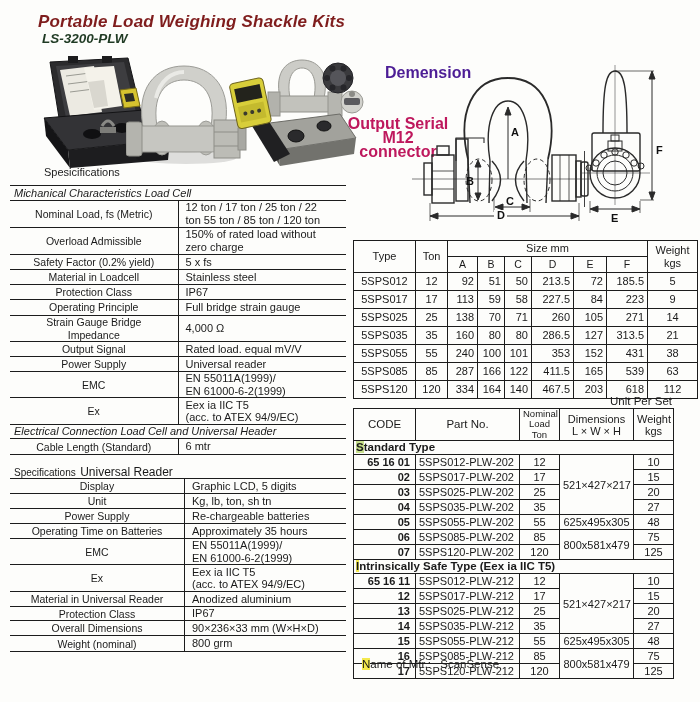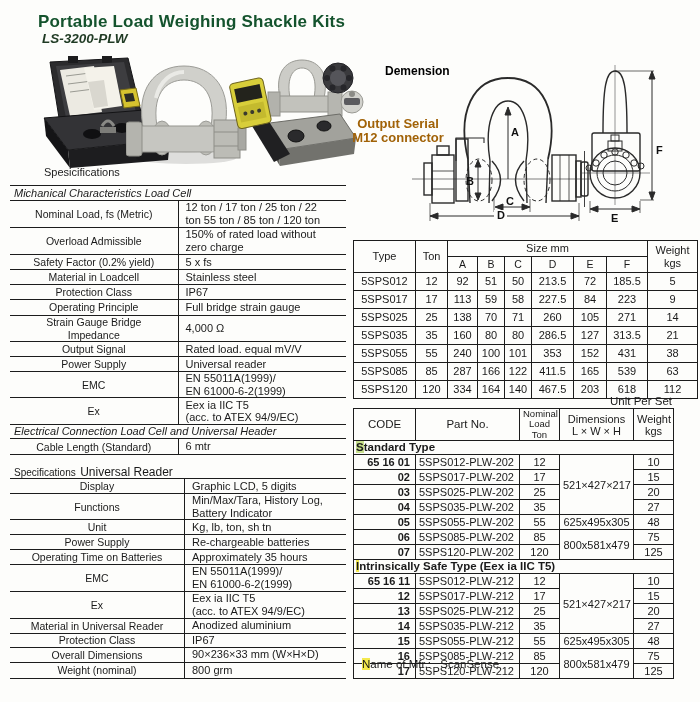--- a/index.html
+++ b/index.html
@@ -1,45 +1,45 @@
 <!DOCTYPE html>
 <html><head>
 <meta charset="utf-8">
 <style>
   html,body{margin:0;padding:0;background:#ffffff;}
   .page{position:relative;width:700px;height:702px;background:#fdfdfb;
         font-family:"Liberation Sans",sans-serif;color:#1a1a1a;overflow:hidden;}
   .abs{position:absolute;}
 
   
-  .title{font-size:17px;font-weight:bold;color:#14532d;letter-spacing:.2px;}
+  .title{font-size:17px;font-weight:bold;font-style:italic;color:#7f1d1d;letter-spacing:.2px;}
   .model{font-size:13.5px;font-weight:bold;font-style:italic;color:#1f3a23;}
   .small-head{font-size:11px;color:#222;}
-  .dim-head{font-size:12px;font-weight:bold;color:#000000;}
-  .out-label{font-size:13px;font-weight:bold;color:#a16207;white-space:pre-line;text-align:center;line-height:14px;}
+  .dim-head{font-size:16px;font-weight:bold;color:#4c1d95;}
+  .out-label{font-size:16px;font-weight:bold;color:#be185d;white-space:pre-line;text-align:center;line-height:14px;}
   .uh-small{font-size:10px;}
   .uh-big{font-size:12px;}
   .unitset{font-size:11.5px;text-align:right;}
   .mfr{font-size:11.5px;}
   .mfr-label::first-letter{background:#f4e94e;}
 
   
   table{border-collapse:collapse;}
   .spec{width:336px;font-size:10.5px;border-bottom:1.5px solid #1c1c1c;table-layout:fixed;}
   .spec td{border-top:1.5px solid #1c1c1c;padding:0 4px;vertical-align:middle;line-height:1.15;}
   .spec .lbl{width:166px;text-align:center;border-right:1.5px solid #1c1c1c;white-space:pre-line;}
   .spec .val{text-align:left;white-space:pre-line;font-size:11px;padding-left:7px;}
   .spec .sec{font-size:11px;font-style:italic;}
   .h13{height:13px;} .h14{height:14px;} .h15{height:15px;} .h25{height:25px;} .h26{height:26px;}
 
   
   .grid{font-size:10.5px;text-align:center;table-layout:fixed;}
   .grid td,.grid th{border:1px solid #1c1c1c;padding:0 3px;font-weight:normal;line-height:1.1;vertical-align:middle;}
   .size-tbl{width:344px;}
-  .size-tbl td.num{}
+  .size-tbl td.num{text-align:right;}
   .size-tbl .drow td{height:17px;font-size:11px;}
   .pre{white-space:pre-line;}
 
   .parts-tbl{width:320px;font-size:11px;}
   .parts-tbl td{height:14px;}
   .parts-tbl .hdr td{height:27px;}
   .parts-tbl .code{text-align:right;font-weight:bold;padding-right:5px;margin-top:10px;}
   .parts-tbl .part{text-align:left;padding-left:3px;}
   .parts-tbl .sect{text-align:left;font-weight:bold;font-size:11.5px;height:13px;padding-left:2px;}
   .std-title::first-letter{background:#c8e08d;}
@@ -205,25 +205,20 @@
   <div class="abs" style="left:14px;top:462px;">
     <span class="uh-small">Specifications</span>
     <span class="uh-big">Universal Reader</span>
   </div>
 
   <table class="abs spec" style="left:10px;top:478px;">
     <tbody>
         <tr>
           <td class="lbl h14">Display</td>
           <td class="val">Graphic LCD, 5 digits</td>
-        </tr>
-    <tr>
-          <td class="lbl h25">Functions</td>
-          <td class="val">Min/Max/Tara, History Log,
-Battery Indicator</td>
         </tr>
     <tr>
           <td class="lbl h14">Unit</td>
           <td class="val">Kg, lb, ton, sh tn</td>
         </tr>
     <tr>
           <td class="lbl h14">Power Supply</td>
           <td class="val">Re-chargeable batteries</td>
         </tr>
     <tr>

